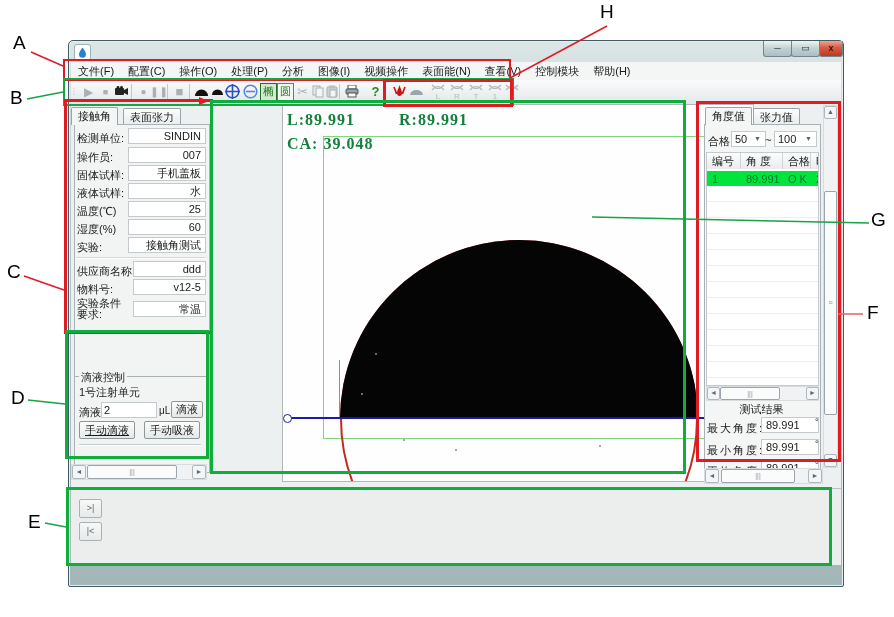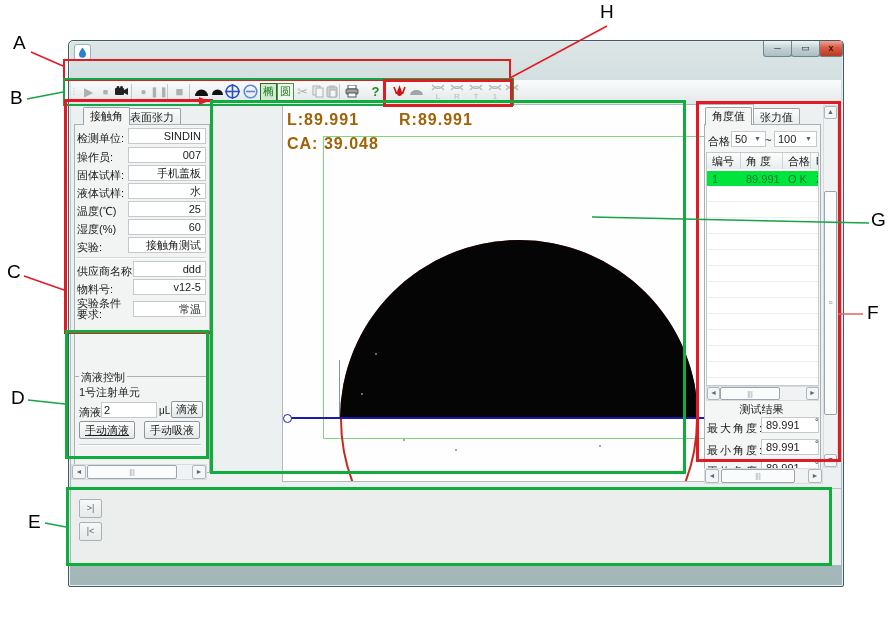--- a/index.html
+++ b/index.html
@@ -53,21 +53,21 @@
        text-align:center;font-size:11px;}
   
   .sb-track{position:absolute;background:#f1f2f3;border:1px solid #d8dcde;}
   .sb-btn{position:absolute;width:12px;height:12px;background:#f4f5f6;border:1px solid #aeb7bc;
           color:#5a6b74;font-size:7px;text-align:center;line-height:11px;border-radius:2px;}
   .sb-thumb{position:absolute;background:#fafbfb;border:1px solid #9aa5ad;border-radius:2px;
             color:#8a97a0;font-size:7px;text-align:center;}
   
   .image-view{position:absolute;left:211px;top:0px;width:470px;height:376px;background:#fefefe;
               border:1px solid #b2b8ba;overflow:hidden;}
-  .angle-text{position:absolute;color:#a16207;font-family:Liberation Sans, sans-serif;
+  .angle-text{position:absolute;color:#15803d;font-family:Liberation Serif, serif;
               font-weight:bold;font-size:16px;letter-spacing:1px;white-space:nowrap;}
   .roi-rect{position:absolute;border:1px solid #7fd67f;}
   .drop-outline{position:absolute;width:354px;height:354px;border:2px solid #c22b22;border-radius:50%;}
   .drop-black{position:absolute;width:358px;height:358px;background:#050505;border-radius:50%;
               clip-path:inset(0 0 50% 0);}
   .baseline{position:absolute;height:2px;background:#1a1aae;}
   .bl-end{position:absolute;width:7px;height:7px;border:1px solid #1a1aae;border-radius:50%;background:#fff;}
   .ctick{position:absolute;width:1px;background:#7b9aa8;}
   .noise{position:absolute;width:2px;height:2px;background:#8a8f92;border-radius:50%;}
   
@@ -100,20 +100,33 @@
         <svg width="9" height="11" viewBox="0 0 9 11">
             <path d="M4.5 0.5 C4.5 0.5 1 5 1 7.2 A3.5 3.5 0 0 0 8 7.2 C8 5 4.5 0.5 4.5 0.5 Z" fill="#2f7fd0"></path>
           </svg>
       </span>
       <span class="title-text">光学接触角测量仪</span>
       <div class="win-btn" style="left:694px;width:27px;">─</div>
       <div class="win-btn" style="left:722px;width:27px;">▭</div>
       <div class="win-btn win-close" style="left:750px;width:22px;">x</div>
     </div>
 
+    <div class="menubar">
+      <span class="menu-item">文件(F)</span>
+      <span class="menu-item">配置(C)</span>
+      <span class="menu-item">操作(O)</span>
+      <span class="menu-item">处理(P)</span>
+      <span class="menu-item">分析</span>
+      <span class="menu-item">图像(I)</span>
+      <span class="menu-item">视频操作</span>
+      <span class="menu-item">表面能(N)</span>
+      <span class="menu-item">查看(V)</span>
+      <span class="menu-item">控制模块</span>
+      <span class="menu-item">帮助(H)</span>
+    </div>
 
     <div class="toolbar">
       <div class="ti" style="left:0px;width:6px;color:#b7bdc0;font-size:8px;">⋮</div>
       <div class="ti gray-ic" style="left:9px;">▶</div>
       <div class="ti gray-ic" style="left:26px;font-size:9px;">■</div>
       <div class="ti" style="left:42px;">
         <svg width="14" height="11" viewBox="0 0 14 11">
             <rect x="0" y="2" width="9" height="7" rx="1" fill="#222"></rect>
             <polygon points="9,4 13,2 13,9 9,7" fill="#222"></polygon>
             <circle cx="3" cy="1.5" r="1.4" fill="#222"></circle>
@@ -213,21 +226,21 @@
         <svg width="14" height="17" viewBox="0 0 14 17">
             <path d="M1 2 Q7 9 13 2 M1 7 Q7 0 13 7" stroke="#b2b8bc" fill="none" stroke-width="1.2"></path>
             <text x="7" y="16" font-size="8" fill="#b2b8bc" text-anchor="middle">2</text>
           </svg>
       </div>
     </div>
 
     <div class="client">
 
       <div>
-        <div class="tab active" style="left:12px;top:3px;z-index:3;">接触角</div>
+        <div class="tab active" style="left:0;top:3px;z-index:3;">接触角</div>
         <div class="tab" style="left:52px;top:4px;">表面张力</div>
         <div class="pane" style="left:3px;top:20px;width:134px;height:337px;"></div>
 
         <span class="frow-label" style="top:27px;">检测单位:</span>
         <div class="fbox" style="left:57px;top:24px;width:70px;">SINDIN</div>
         <span class="frow-label" style="top:46px;">操作员:</span>
         <div class="fbox" style="left:57px;top:43px;width:70px;">007</div>
         <span class="frow-label" style="top:64px;">固体试样:</span>
         <div class="fbox" style="left:57px;top:61px;width:70px;">手机盖板</div>
         <span class="frow-label" style="top:82px;">液体试样:</span>

